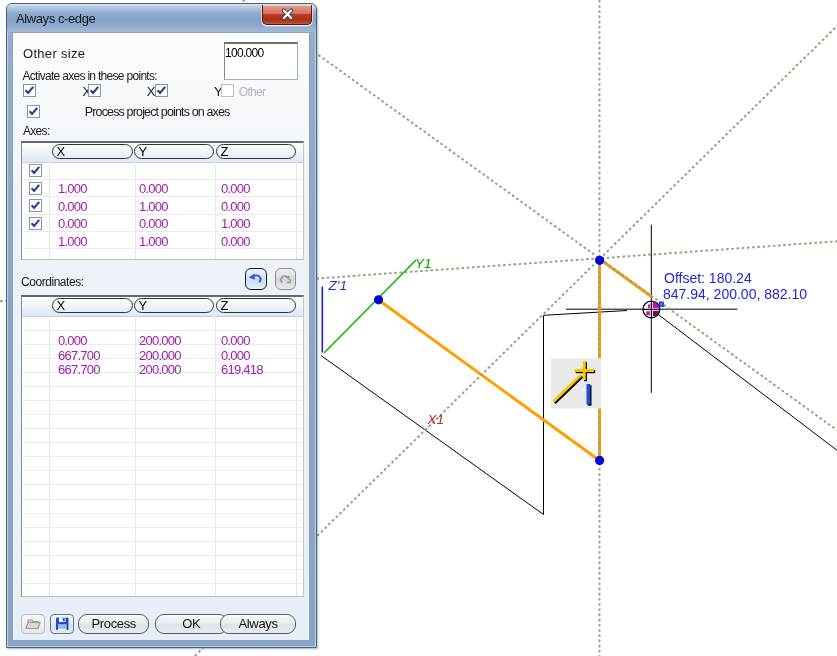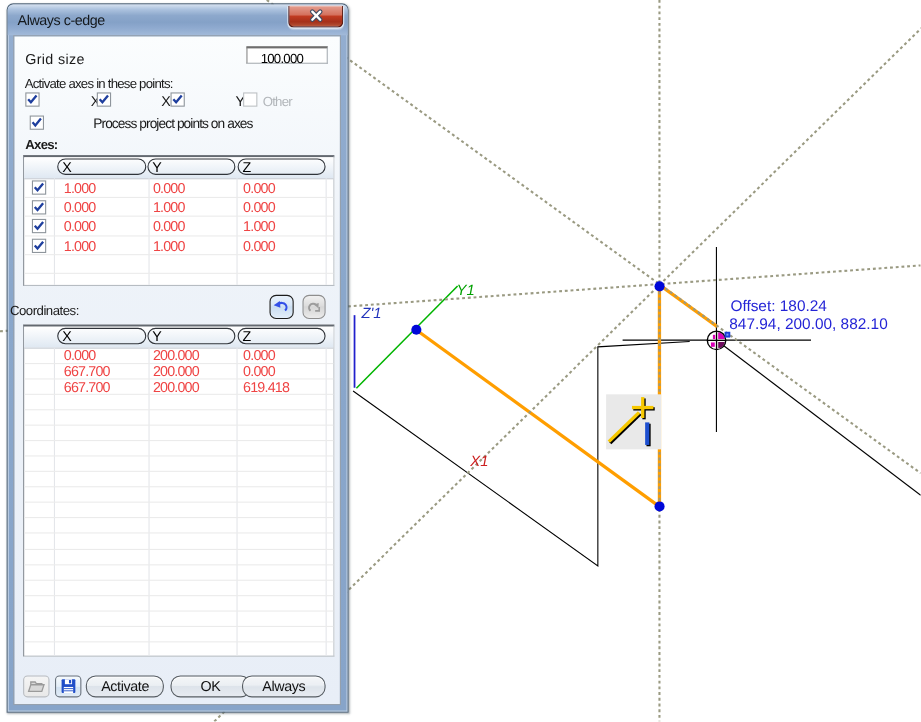--- a/index.html
+++ b/index.html
@@ -15,32 +15,32 @@
 .titlebar{position:absolute;left:9px;top:7px;font-size:13px;letter-spacing:-.4px;color:#15191d;}
 .close{position:absolute;right:4px;top:0;width:48px;height:19px;
   background:linear-gradient(180deg,#e4a092 0%,#d4705c 46%,#c23c22 50%,#a5301a 78%,#b04a30 94%,#c3664c 100%);
   border:1px solid #5d180c;border-top:none;border-radius:0 0 5px 5px;
   box-shadow:inset 0 1px 0 rgba(255,255,255,.5),-1px 1px 0 rgba(255,255,255,.55),1px 1px 0 rgba(255,255,255,.55),0 2px 1px rgba(255,255,255,.35);}
 .content{position:absolute;left:5px;top:28px;width:296px;height:607px;
   background:linear-gradient(180deg,#fbfdfe 0%,#eef3f9 30%,#e8eef7 100%);
   border:1px solid #95a0ad;}
 .lbl{position:absolute;font-size:12px;color:#1a1a1a;letter-spacing:-.7px;white-space:nowrap;}
 .cbl{position:absolute;font-size:13px;color:#1a1a1a;letter-spacing:0;white-space:nowrap;margin-left:43px;}
-.field{position:absolute;left:217px;top:38px;width:74px;height:16px;box-sizing:border-box;background:#fff;
-  border:1px solid #a8aeb4;border-top:2px solid #6e6e6e;border-left:1px solid #888;font-size:12px;letter-spacing:-.7px;line-height:18px;padding-left:12px;}
+.field{position:absolute;left:217px;top:38px;width:74px;height:38px;box-sizing:border-box;background:#fff;
+  border:1px solid #a8aeb4;border-top:2px solid #6e6e6e;border-left:1px solid #888;font-size:12px;letter-spacing:-.7px;line-height:18px;padding-left:0;}
 .cb{position:absolute;width:13px;height:13px;box-sizing:border-box;background:#fff;border:1px solid #8e959c;}
 .cb svg{position:absolute;left:0;top:0;}
 .cb.dis{border-color:#bcc0c4;}
 .tbl{position:absolute;left:14px;width:283px;background:#fff;box-sizing:border-box;border-top:2px solid #636970;border-left:1px solid #888e96;border-right:1px solid #c2c8ce;border-bottom:1px solid #b6bcc2;}
 .thead{position:absolute;left:0;top:0;right:0;height:18.5px;background:linear-gradient(180deg,#fff,#dfe8f2);border-bottom:1px solid #c8cdd4;}
 .hbtn{position:absolute;top:1px;height:15px;border:1px solid #30343a;border-radius:7.5px;
   font-size:13px;line-height:14px;padding-left:3.5px;box-sizing:border-box;}
 .rowline{position:absolute;left:0;right:0;height:1px;background:#ebebeb;}
 .colline{position:absolute;top:0;bottom:0;width:1px;background:#e4e6ea;}
-.cellt{position:absolute;font-size:13px;letter-spacing:-.75px;color:#ef4444;margin-top:0;}
+.cellt{position:absolute;font-size:13px;letter-spacing:-.75px;color:#a21caf;margin-top:18px;}
 .btn{position:absolute;height:20px;box-sizing:border-box;
   background:linear-gradient(180deg,#f4f6f8 0%,#ebeff3 45%,#dde3ea 50%,#e7ebf1 100%);
   border:1px solid #575d63;border-radius:9px;font-size:13px;text-align:center;line-height:18px;color:#111;
   box-shadow:inset 0 1px 0 #fff;}
 .sbtn{position:absolute;width:24px;height:23px;box-sizing:border-box;border-radius:4px;border:1px solid #6a737e;
   background:linear-gradient(180deg,#f6fafd 0%,#e4eef8 50%,#d3e2f2 55%,#e0ebf6 100%);}
 .sbtn.dis{border-color:#b9bcc0;background:linear-gradient(180deg,#f5f5f5,#e8e8e8);}
 .ubtn{position:absolute;width:21.5px;height:21.5px;box-sizing:border-box;border-radius:6px;border:1.6px solid #1c1c1c;
   background:linear-gradient(180deg,#e8f1fb 0%,#d8e7f7 42%,#cadef2 50%,#e2edf9 100%);}
 .ubtn svg{position:absolute;left:0;top:0;}
@@ -127,21 +127,21 @@
 <div class="dlg">
   <div class="tbg"></div>
   <div class="titlebar">Always c-edge</div>
   <div class="close" style="top:1px;">
     <svg width="46" height="19" viewBox="0 0 46 19">
       <path d="M20.9 5.6 L28.1 12.9 M28.1 5.6 L20.9 12.9" stroke="#3f4c63" stroke-width="4.2" stroke-linecap="round"></path>
       <path d="M20.9 5.6 L28.1 12.9 M28.1 5.6 L20.9 12.9" stroke="#fff" stroke-width="2.1" stroke-linecap="round"></path>
     </svg>
   </div>
   <div class="content"></div>
-  <div class="lbl" style="left:16px;top:42px;font-size:13px;letter-spacing:.3px;">Grid size</div>
+  <div class="lbl" style="left:16px;top:42px;font-size:13px;letter-spacing:.3px;">Other size</div>
   <div class="field">100.000</div>
   <div class="lbl" style="left:15.5px;top:65px;">Activate axes in these points:</div>
 
   <div class="cb" style="left:16px;top:80px;">
       <svg width="13" height="13" viewBox="0 0 13 13" style="position:absolute;left:-1px;top:-1px;">
         <path d="M2.6 6.2 L5.1 9 L10.2 2.8" stroke="#1f3f9e" stroke-width="2.1" fill="none"></path>
       </svg>
     </div>
   <div class="cbl" style="left:32.6px;top:79.5px;">XY</div>
   <div class="cb" style="left:81px;top:80px;">
@@ -157,21 +157,21 @@
     </div>
   <div class="cbl" style="left:164px;top:79.5px;">YZ</div>
   <div class="cb dis" style="left:214.2px;top:80px;"></div>
   <div class="lbl" style="left:231.8px;top:80.5px;color:#b2b6ba;">Other</div>
   <div class="cb" style="left:19.5px;top:101px;">
       <svg width="13" height="13" viewBox="0 0 13 13" style="position:absolute;left:-1px;top:-1px;">
         <path d="M2.6 6.2 L5.1 9 L10.2 2.8" stroke="#1f3f9e" stroke-width="2.1" fill="none"></path>
       </svg>
     </div>
   <div class="cbl" style="left:34.8px;top:100.5px;font-size:12.5px;letter-spacing:-.85px;">Process project points on axes</div>
-  <div class="lbl" style="left:16px;top:120px;font-weight:bold;">Axes:</div>
+  <div class="lbl" style="left:16px;top:120px;">Axes:</div>
 
   <div class="tbl" id="axtbl" style="top:137px;height:119px;">
       <div class="thead">
         <div class="hbtn" style="left:30px;width:81px;">X</div>
         <div class="hbtn" style="left:112px;width:80px;">Y</div>
         <div class="hbtn" style="left:194px;width:80px;">Z</div>
       </div>
       <div class="colline" style="left:27px;top:19px;"></div>
       <div class="colline" style="left:112.5px;top:19px;"></div>
       <div class="colline" style="left:192.5px;top:19px;"></div>
@@ -207,21 +207,21 @@
       <div class="cellt" style="left:199px;top:55.1px;">1.000</div>
       <div class="cb" style="left:7px;top:73.6px;">
         <svg width="13" height="13" viewBox="0 0 13 13" style="position:absolute;left:-1px;top:-1px;">
           <path d="M2.6 6.2 L5.1 9 L10.2 2.8" stroke="#1f3f9e" stroke-width="2.1" fill="none"></path>
         </svg>
       </div>
       <div class="cellt" style="left:36px;top:72.5px;">1.000</div>
       <div class="cellt" style="left:117px;top:72.5px;">1.000</div>
       <div class="cellt" style="left:199px;top:72.5px;">0.000</div>
     </div>
-  <div class="lbl" style="left:2px;top:270.5px;letter-spacing:-.45px;">Coordinates:</div>
+  <div class="lbl" style="left:14px;top:270.5px;letter-spacing:-.45px;">Coordinates:</div>
   <div class="ubtn" id="undo" style="left:238px;top:264.3px;">
 <svg width="19" height="19" viewBox="0 0 19 19">
   <path d="M2.8 8.6 L8.4 4.6 L8.9 10.8 Z" fill="#3350e8"></path>
   <path d="M7.4 7.3 C9.2 5.9 12.2 6.1 13.6 7.9 C15.0 9.7 14.6 12.0 13.1 13.3" stroke="#3350e8" stroke-width="1.9" fill="none"></path>
 </svg>
     </div>
   <div class="ubtn dis" id="redo" style="left:267.9px;top:264.3px;">
 <svg width="19" height="19" viewBox="0 0 19 19">
   <path d="M13.4 11.2 L9.4 7.8 L13.8 6.4 Z" fill="#9c9c9c"></path>
   <path d="M11.4 8.3 C9.8 6.7 7.0 6.9 5.7 8.6 C4.4 10.3 4.9 12.4 6.3 13.5" stroke="#9c9c9c" stroke-width="1.8" fill="none"></path>
@@ -271,16 +271,16 @@
   <div class="sbtn dis" style="left:14px;top:609.5px;width:24px;height:20px;"><svg width="22" height="18" viewBox="0 0 22 18">
   <path d="M4 13.5 L6 7.5 L18 7.5 L16 13.5 Z M6 7.5 L6 5 L10 5 L11 6.5 L16 6.5 L16 7.5" stroke="#9a9a9a" stroke-width="1.2" fill="#d8d8d8"></path>
 </svg></div>
   <div class="sbtn" style="left:42.7px;top:609.5px;width:24px;height:20px;"><svg width="22" height="18" viewBox="0 0 22 18">
   <rect x="5" y="2.5" width="12.5" height="12.5" rx="1" fill="#1f4dc8"></rect>
   <rect x="8" y="2.5" width="6.5" height="4.5" fill="#fff"></rect>
   <rect x="11.7" y="3.2" width="2" height="3" fill="#1f4dc8"></rect>
   <rect x="7" y="9.5" width="8.5" height="5.5" fill="#fff"></rect>
   <path d="M7 11 L15.5 11 M7 13 L15.5 13" stroke="#1f4dc8" stroke-width=".8"></path>
 </svg></div>
-  <div class="btn" style="left:71.4px;top:609.5px;width:70.7px;letter-spacing:-.35px;">Activate</div>
+  <div class="btn" style="left:71.4px;top:609.5px;width:70.7px;letter-spacing:-.35px;">Process</div>
   <div class="btn" style="left:147.8px;top:609.5px;width:73px;letter-spacing:-.35px;">OK</div>
   <div class="btn" style="left:212.8px;top:609.5px;width:76.5px;letter-spacing:-.35px;">Always</div>
 </div>
 
 </body></html>

